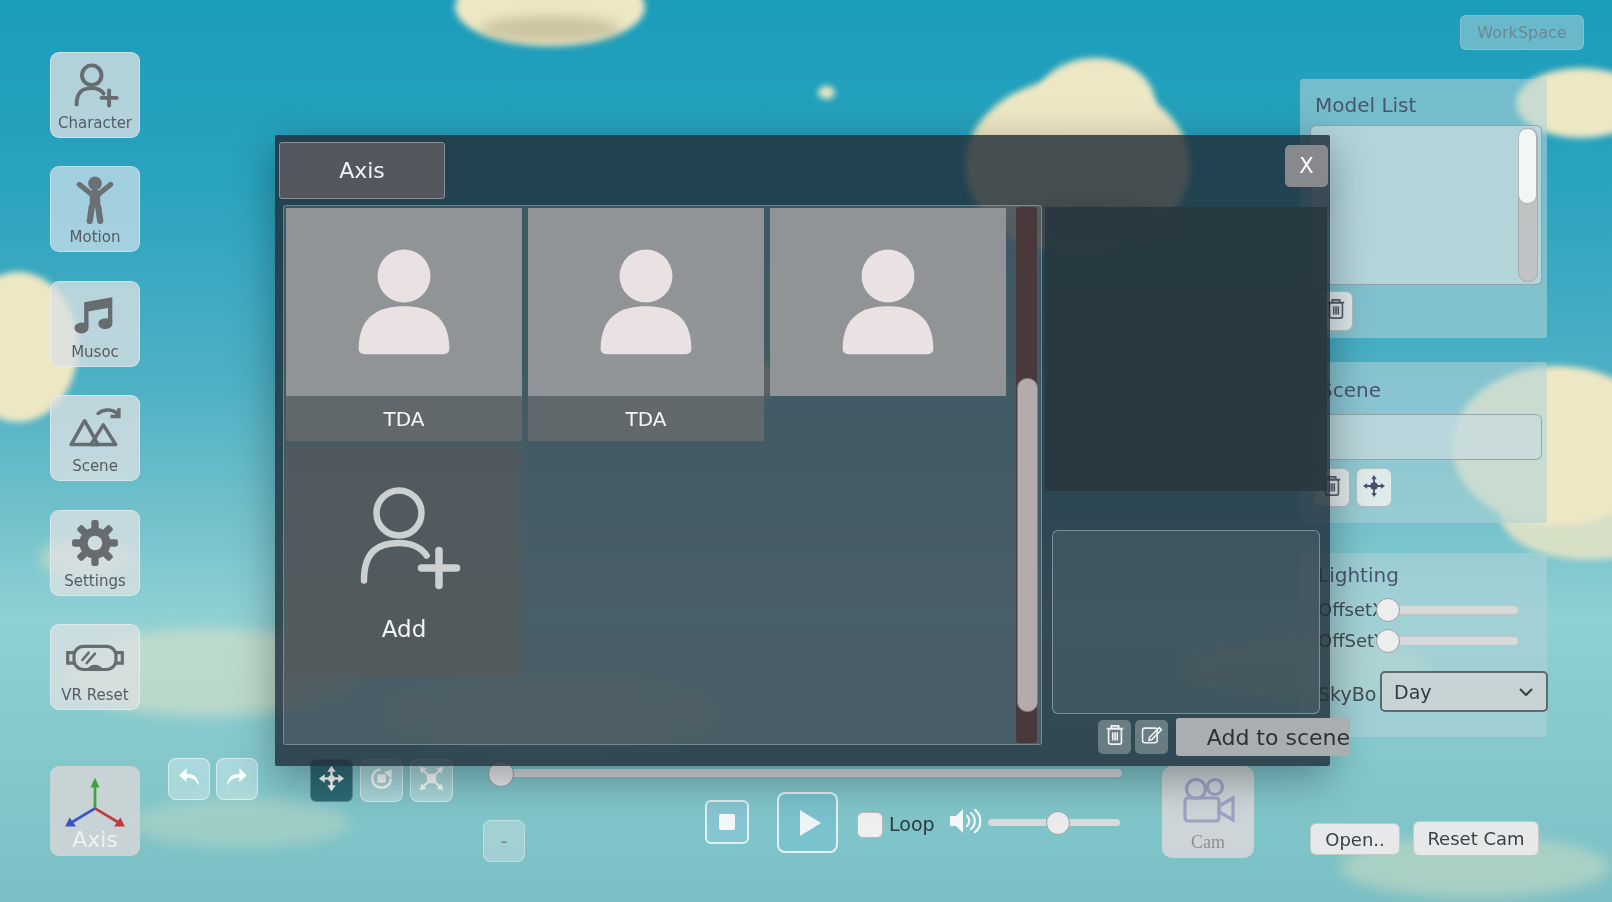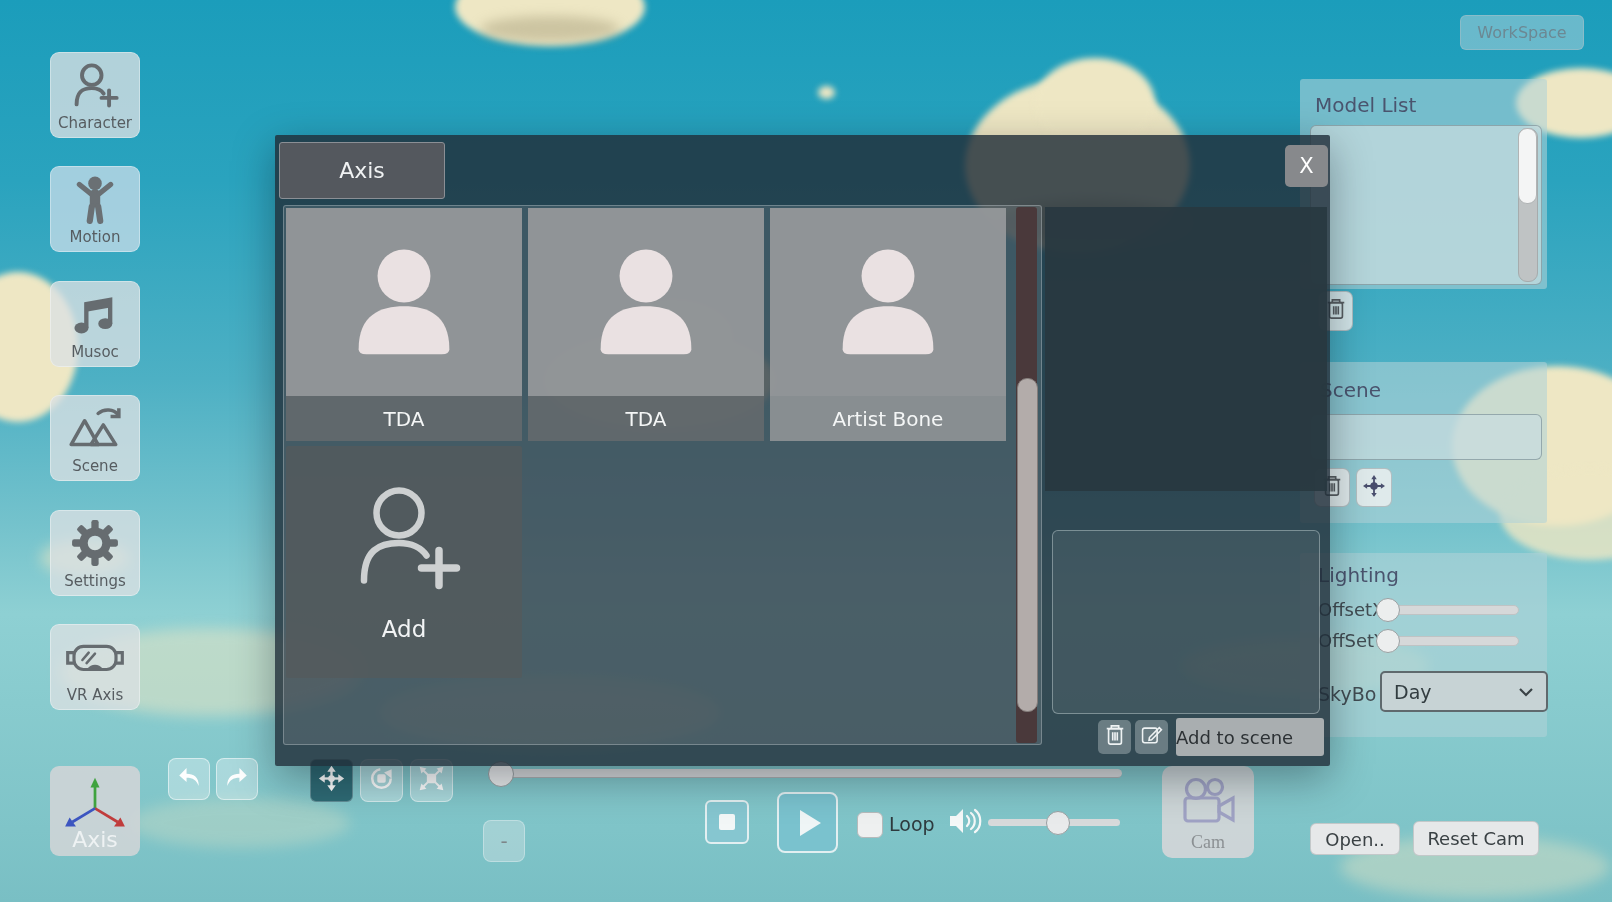--- a/index.html
+++ b/index.html
@@ -59,23 +59,23 @@
     border-radius:2px;display:flex;flex-direction:column;align-items:center;cursor:pointer;}
   .add-card .txt{color:#f2f4f5;font-size:23px;margin-top:14px;}
   .mscroll-track{position:absolute;left:741px;top:72px;width:21px;height:536px;background:#4a393b;border-radius:3px;}
   .mscroll-thumb{position:absolute;left:1px;top:171px;width:19px;height:332px;background:#b3acaa;
     border:1px solid #837c7a;border-radius:10px;cursor:pointer;}
   .preview-dark{position:absolute;left:770px;top:72px;width:282px;height:284px;background:rgba(40,56,64,.92);}
   .preview-box{position:absolute;left:777px;top:395px;width:266px;height:182px;
     background:rgba(232,240,240,.08);border:1px solid rgba(225,238,238,.38);border-radius:6px;}
   .m-icon-btn{position:absolute;width:33px;height:34px;background:rgba(226,232,234,.32);
     border-radius:5px;display:flex;align-items:center;justify-content:center;color:#eef2f3;cursor:pointer;}
-  .add-scene-btn{position:absolute;left:901px;top:583px;width:148px;height:38px;background:#a9aeb0;
-    border-radius:3px;display:flex;align-items:center;justify-content:flex-start;
-    color:#2c3134;font-size:18px;cursor:pointer;}
+  .add-scene-btn{position:absolute;left:901px;top:583px;width:174px;height:38px;background:#a9aeb0;
+    border-radius:3px;display:flex;align-items:center;justify-content:flex-end;
+    color:#2c3134;font-size:22px;cursor:pointer;}
 </style>
 </head>
 <body>
 
 <div class="stage">
 
   <div class="cloud" style="left:455px;top:-32px;width:190px;height:78px;"></div>
   <div class="cloud shadow" style="left:480px;top:16px;width:140px;height:26px;opacity:.5;"></div>
   <div class="cloud" style="left:965px;top:78px;width:225px;height:175px;"></div>
   <div class="cloud" style="left:1035px;top:58px;width:120px;height:90px;"></div>
@@ -163,24 +163,24 @@
   <div class="abs side-btn" style="top:624px;">
     <span class="ic" style="top:14px;">
       <svg width="62" height="42" viewBox="0 0 58 40">
           <rect x="9" y="7" width="40" height="22" rx="9" fill="none" stroke="#666c70" stroke-width="3"></rect>
           <path d="M9 13 H3 V23 H9" fill="none" stroke="#666c70" stroke-width="3"></path>
           <path d="M49 13 H55 V23 H49" fill="none" stroke="#666c70" stroke-width="3"></path>
           <path d="M17 20 L23 13 M21 23 L29 14" stroke="#666c70" stroke-width="2.4" stroke-linecap="round"></path>
           <path d="M23 29 C26 25 32 25 35 29" fill="none" stroke="#666c70" stroke-width="3"></path>
         </svg>
     </span>
-    <span class="lbl">VR Axis</span>
-  </div>
-
-  <div class="abs panel" style="left:1300px;top:79px;width:247px;height:210px;">
+    <span class="lbl">VR Reset</span>
+  </div>
+
+  <div class="abs panel" style="left:1300px;top:79px;width:247px;height:259px;">
     <span class="title" style="left:15px;top:14px;">Model List</span>
     <div class="listbox" style="left:10px;top:46px;width:230px;height:158px;">
       <div class="sb-track" style="right:3px;top:2px;width:18px;height:152px;">
         <div class="sb-thumb" style="left:-1px;top:-1px;width:17px;height:74px;"></div>
       </div>
     </div>
     <div class="mini-btn" style="left:18px;top:212px;width:33px;height:38px;">
       <span>
         <svg width="22" height="26" viewBox="0 0 24 28" fill="none" stroke="currentColor" stroke-width="1.8">
             <path d="M3 7 H21 M8 7 V4 H16 V7"></path>
@@ -382,23 +382,20 @@
 
     <div class="card" style="left:495px;top:73px;">
       <div class="photo">
         <span>
           <svg width="126" height="126" viewBox="0 0 100 100" fill="#eae1e2">
               <circle cx="50" cy="31" r="21"></circle>
               <path d="M14 89 C14 62 31 55 50 55 C69 55 86 62 86 89 Q86 93 80 93 H20 Q14 93 14 89 Z"></path>
             </svg>
         </span>
       </div>
-      <div class="band selected">
-        <span>Artist Bone</span>
-      </div>
     </div>
 
     <div class="add-card">
       <span style="margin-top:32px;">
         <svg width="120" height="120" viewBox="0 0 48 48">
             <circle cx="22" cy="14" r="9" fill="none" stroke="#cdd0d1" stroke-width="2.6"></circle>
             <path d="M8 41 C8 29 14 26 22 26 C27 26 31 28 33 31" fill="none" stroke="#cdd0d1" stroke-width="2.6" stroke-linecap="round"></path>
             <path d="M38 29 V43 M31 36 H45" stroke="#cdd0d1" stroke-width="3" stroke-linecap="round"></path>
           </svg>
       </span>

